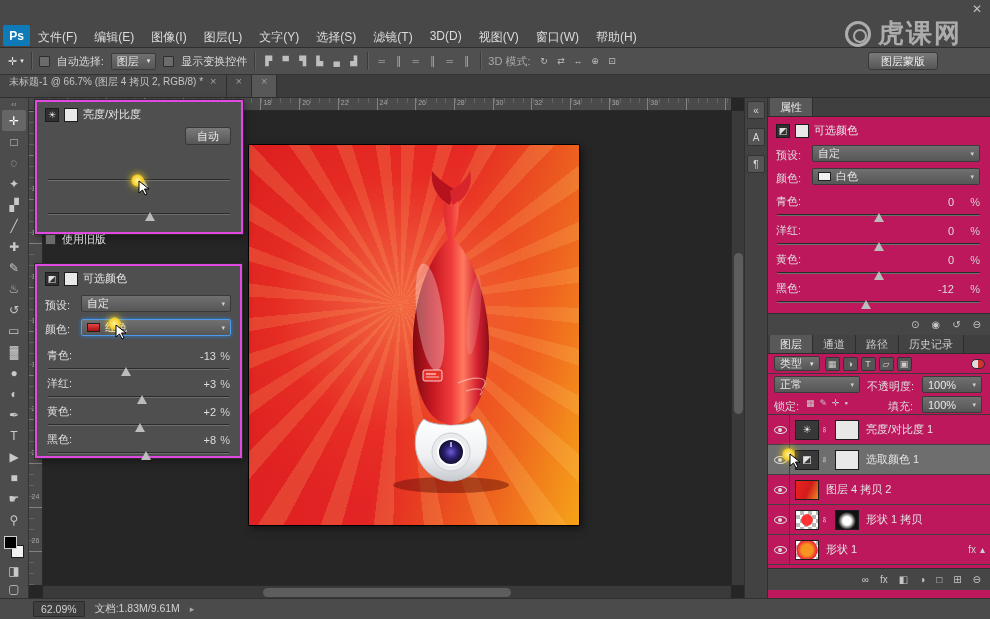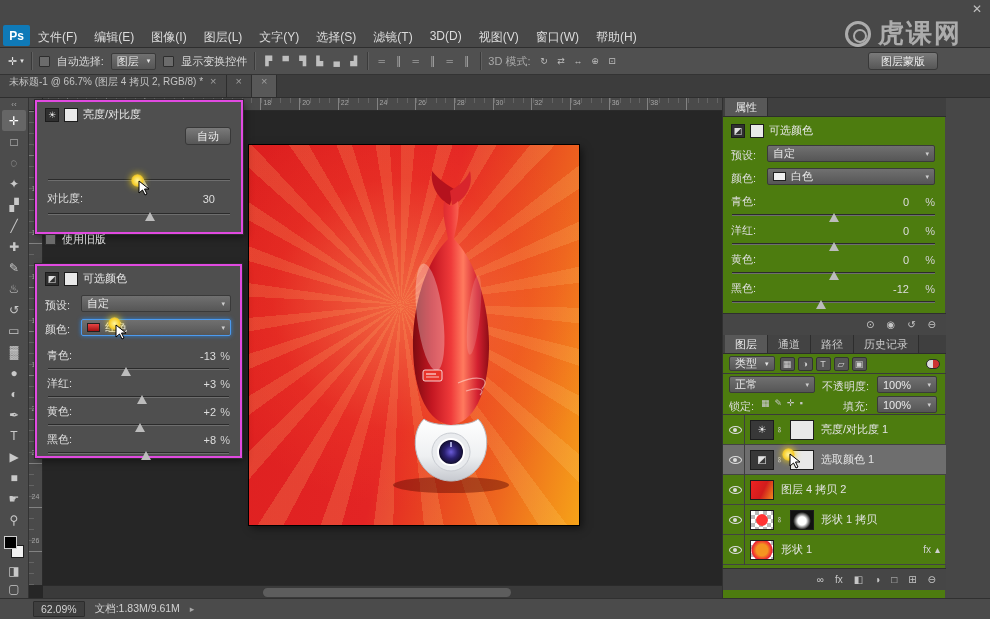--- a/index.html
+++ b/index.html
@@ -94,21 +94,21 @@
   .sw{width:13px;height:9px;border:1px solid #202020;margin-right:5px;flex:0 0 auto}
   .sw.red{background:linear-gradient(#e64545,#a31111)}
   .sw.white{background:#f0f0f0}
   .dlbl{position:absolute;left:8px;font-size:11px;color:#dedede}
 
   
   .rstrip{position:absolute;left:744px;top:98px;width:23px;height:500px;background:#424242;border-left:1px solid #303030;display:flex;flex-direction:column;align-items:center;padding-top:3px;gap:9px}
   .rstrip span{width:18px;height:18px;background:#555;border:1px solid #333;border-radius:2px;color:#d8d8d8;font-size:10px;display:flex;align-items:center;justify-content:center}
 
   
-  .rpanel{position:absolute;left:722px;top:98px;width:223px;height:500px;background:#4d7c0f;border-left:1px solid #303030}
+  .rpanel{position:absolute;left:767px;top:98px;width:223px;height:500px;background:#be185d;border-left:1px solid #303030}
   .tabstrip{position:absolute;left:0;width:223px;height:19px;background:#3f3f3f;border-bottom:1px solid #2d2d2d;display:flex;align-items:flex-end;padding-left:2px}
   .ptab{height:18px;padding:0 10px;display:flex;align-items:center;font-size:11px;color:#c9c9c9;background:#434343;border-right:1px solid #2d2d2d}
   .ptab.active{background:#585858;color:#ededed}
   .props-title{position:absolute;left:8px;top:25px;display:flex;align-items:center;gap:5px;font-size:11px;color:#e8e8e8}
   .plbl{position:absolute;left:8px;font-size:11px;color:#dcdcdc;white-space:nowrap}
   .prow{position:absolute;left:8px;right:10px;display:flex;align-items:center;font-size:11px;color:#dedede}
   .prow .fval{margin-left:auto;margin-right:14px;min-width:26px;text-align:right}
   .prow .funit{width:12px;text-align:right;color:#cfcfcf}
   .pslider{position:absolute;left:9px;right:10px;height:12px}
   .pslider::before{content:"";position:absolute;left:0;right:0;top:5px;height:1px;background:#2b2b2b;box-shadow:0 1px 0 #6e6e6e}
@@ -357,24 +357,20 @@
   <div class="dlg dlg1">
     <div class="dtitle">
       <span class="badge-adj">☀</span>
       <span class="badge-mask"></span>
       <span>亮度/对比度</span>
     </div>
     <div class="btn autobtn">自动</div>
     <div class="slider" style="top:72px">
         <span class="sthumb" style="left:52%"></span>
       </div>
-    <div class="frow" style="top:89px">
-      <span>对比度:</span>
-      <span class="fval">30</span>
-    </div>
     <div class="slider" style="top:106px">
         <span class="sthumb" style="left:56%"></span>
       </div>
     <div class="chkrow" style="top:130px">
       <span class="cb"></span>
       <span>使用旧版</span>
     </div>
   </div>
 
   <div class="dlg dlg2">

